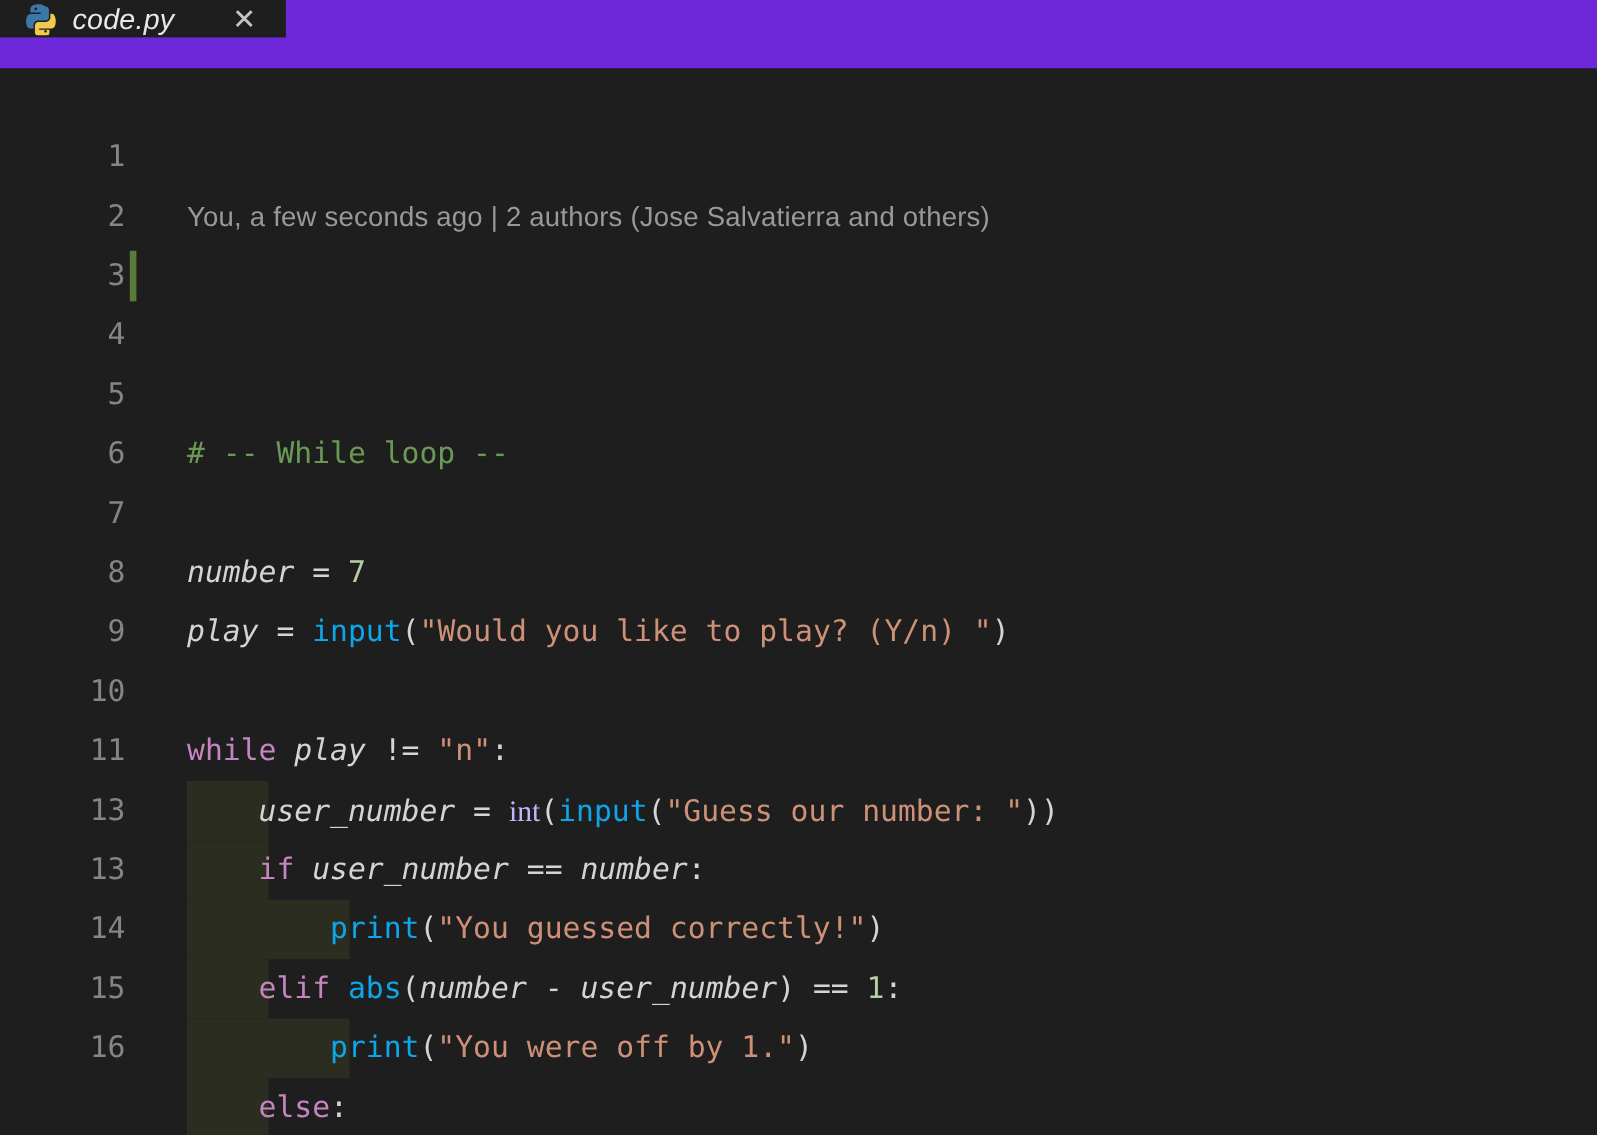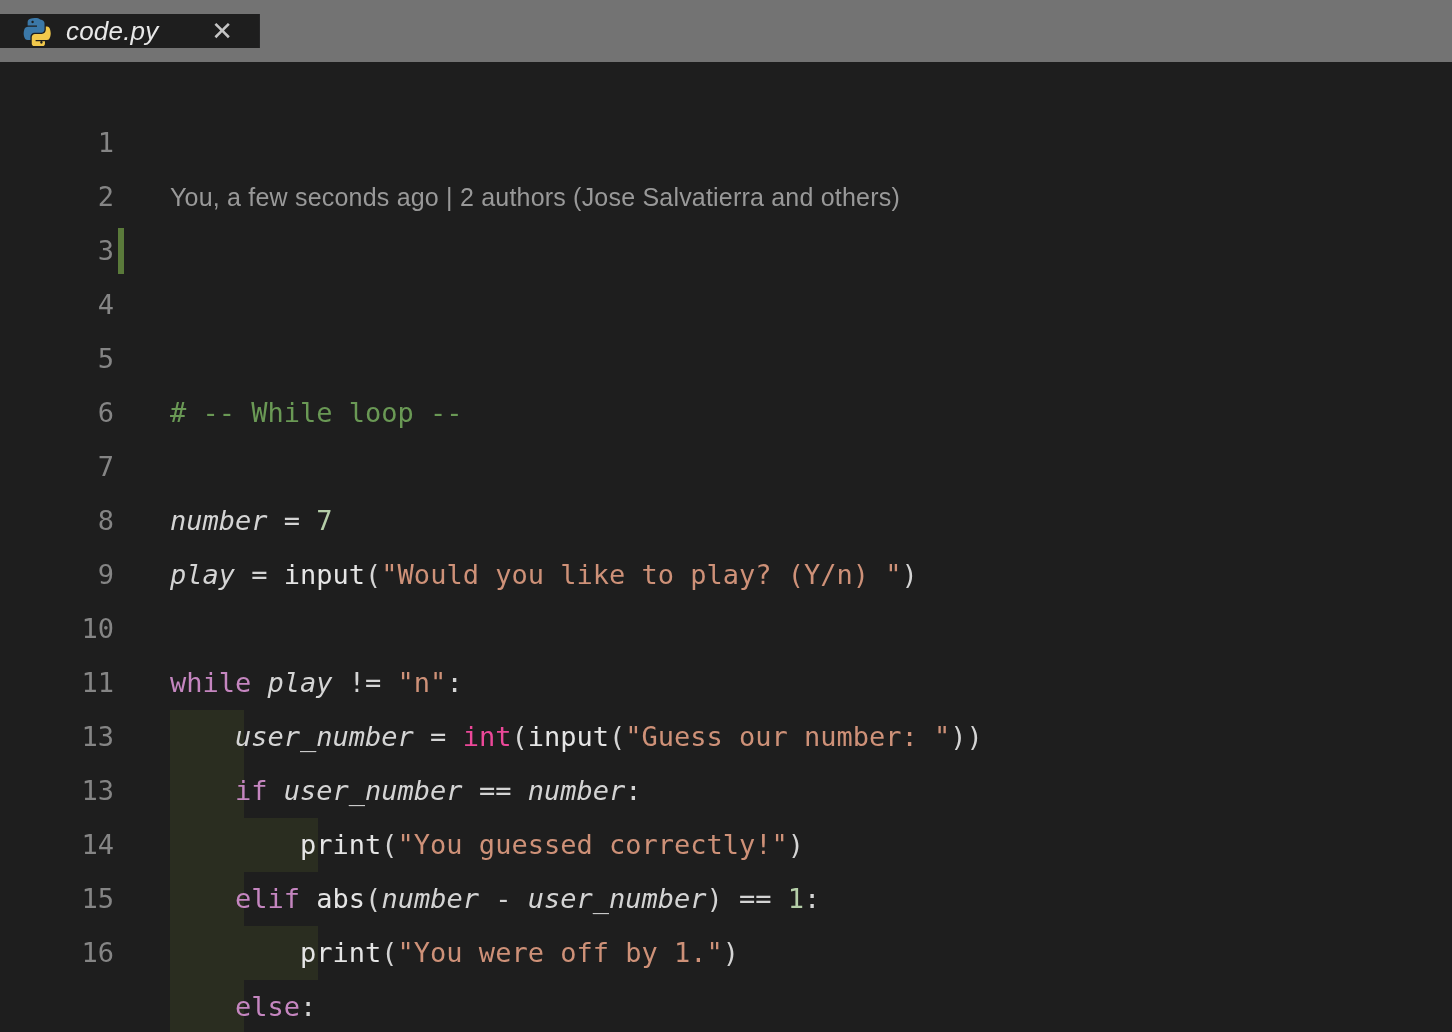--- a/index.html
+++ b/index.html
@@ -6,23 +6,23 @@
   html, body {
     width: 1452px;
     height: 1032px;
     background: #1e1e1e;
     font-family: "Consolas", "Menlo", "Monaco", monospace;
     overflow: hidden;
     color: #d4d4d4;
   }
   .tab-bar {
     height: 62px;
-    background: #737373;
+    background: #6d28d9;
     display: flex;
-    align-items: center;
+    align-items: flex-start;
   }
   .tab {
     display: flex;
     align-items: center;
     background: #1e1e1e;
     padding: 0 20px 0 22px;
     gap: 14px;
     min-width: 260px;
     border-right: 1px solid #252526;
   }
@@ -103,22 +103,22 @@
     top: 0;
     height: 54px;
     background: #2a2d20;
     z-index: 1;
   }
   
   .tok-comment { color: #6A9955; }
   .tok-ident   { color: #d4d4d4; font-style: italic; }
   .tok-op      { color: #d4d4d4; }
   .tok-num     { color: #b5cea8; }
-  .tok-func    { color: #ec4899; }  
-  .tok-call    { color: #e5e5e5; }  
+  .tok-func    { color: #c4b5fd; font-family: Liberation Serif, serif; }  
+  .tok-call    { color: #0ea5e9; }  
   .tok-str     { color: #ce9178; }
   .tok-kw      { color: #c586c0; }  
   .tok-punct   { color: #d4d4d4; }
   .tok-paren   { color: #d4d4d4; }
 </style>
 </head>
 <body>
 
 <div class="tab-bar">
   <div class="tab">

